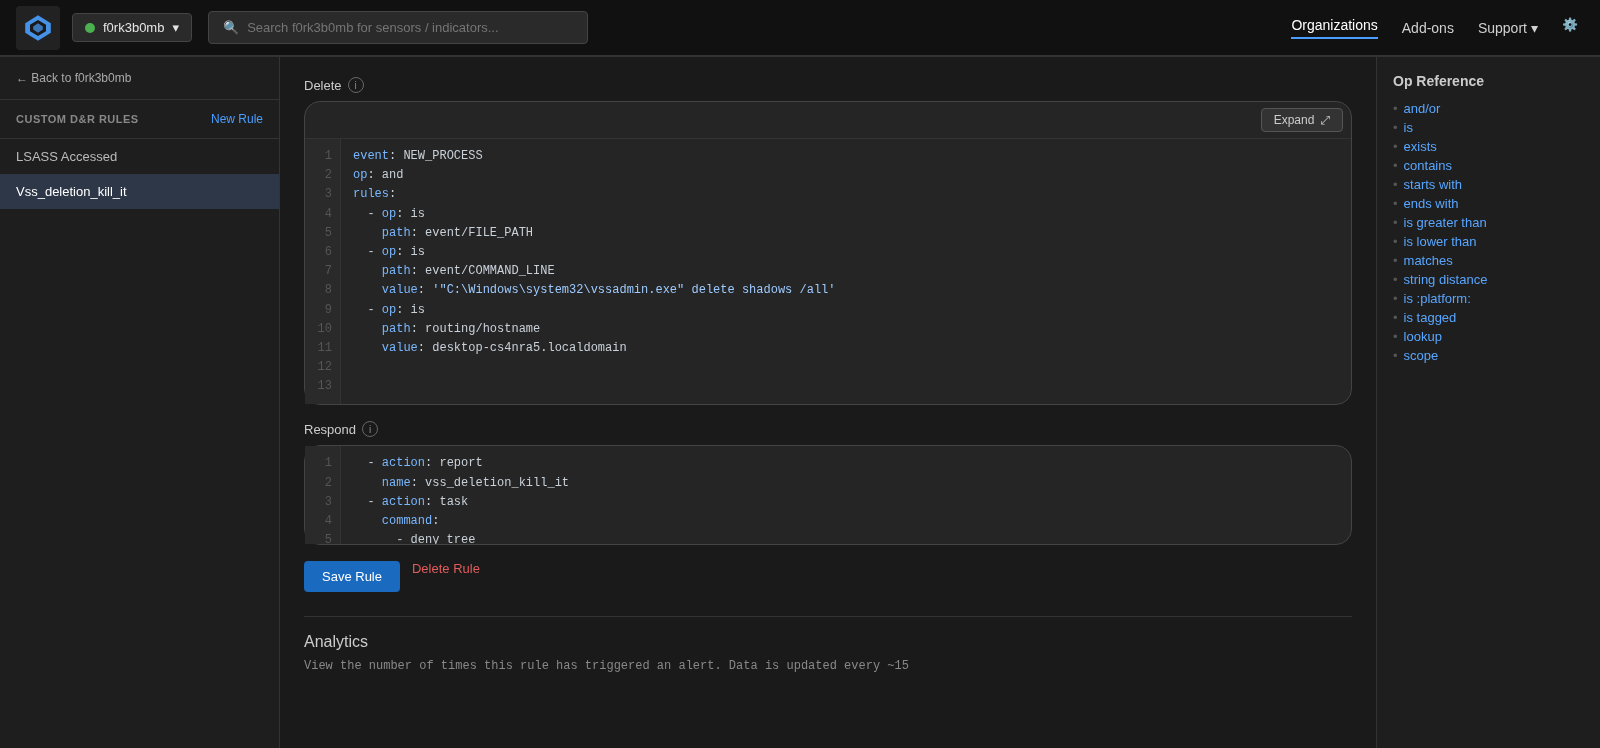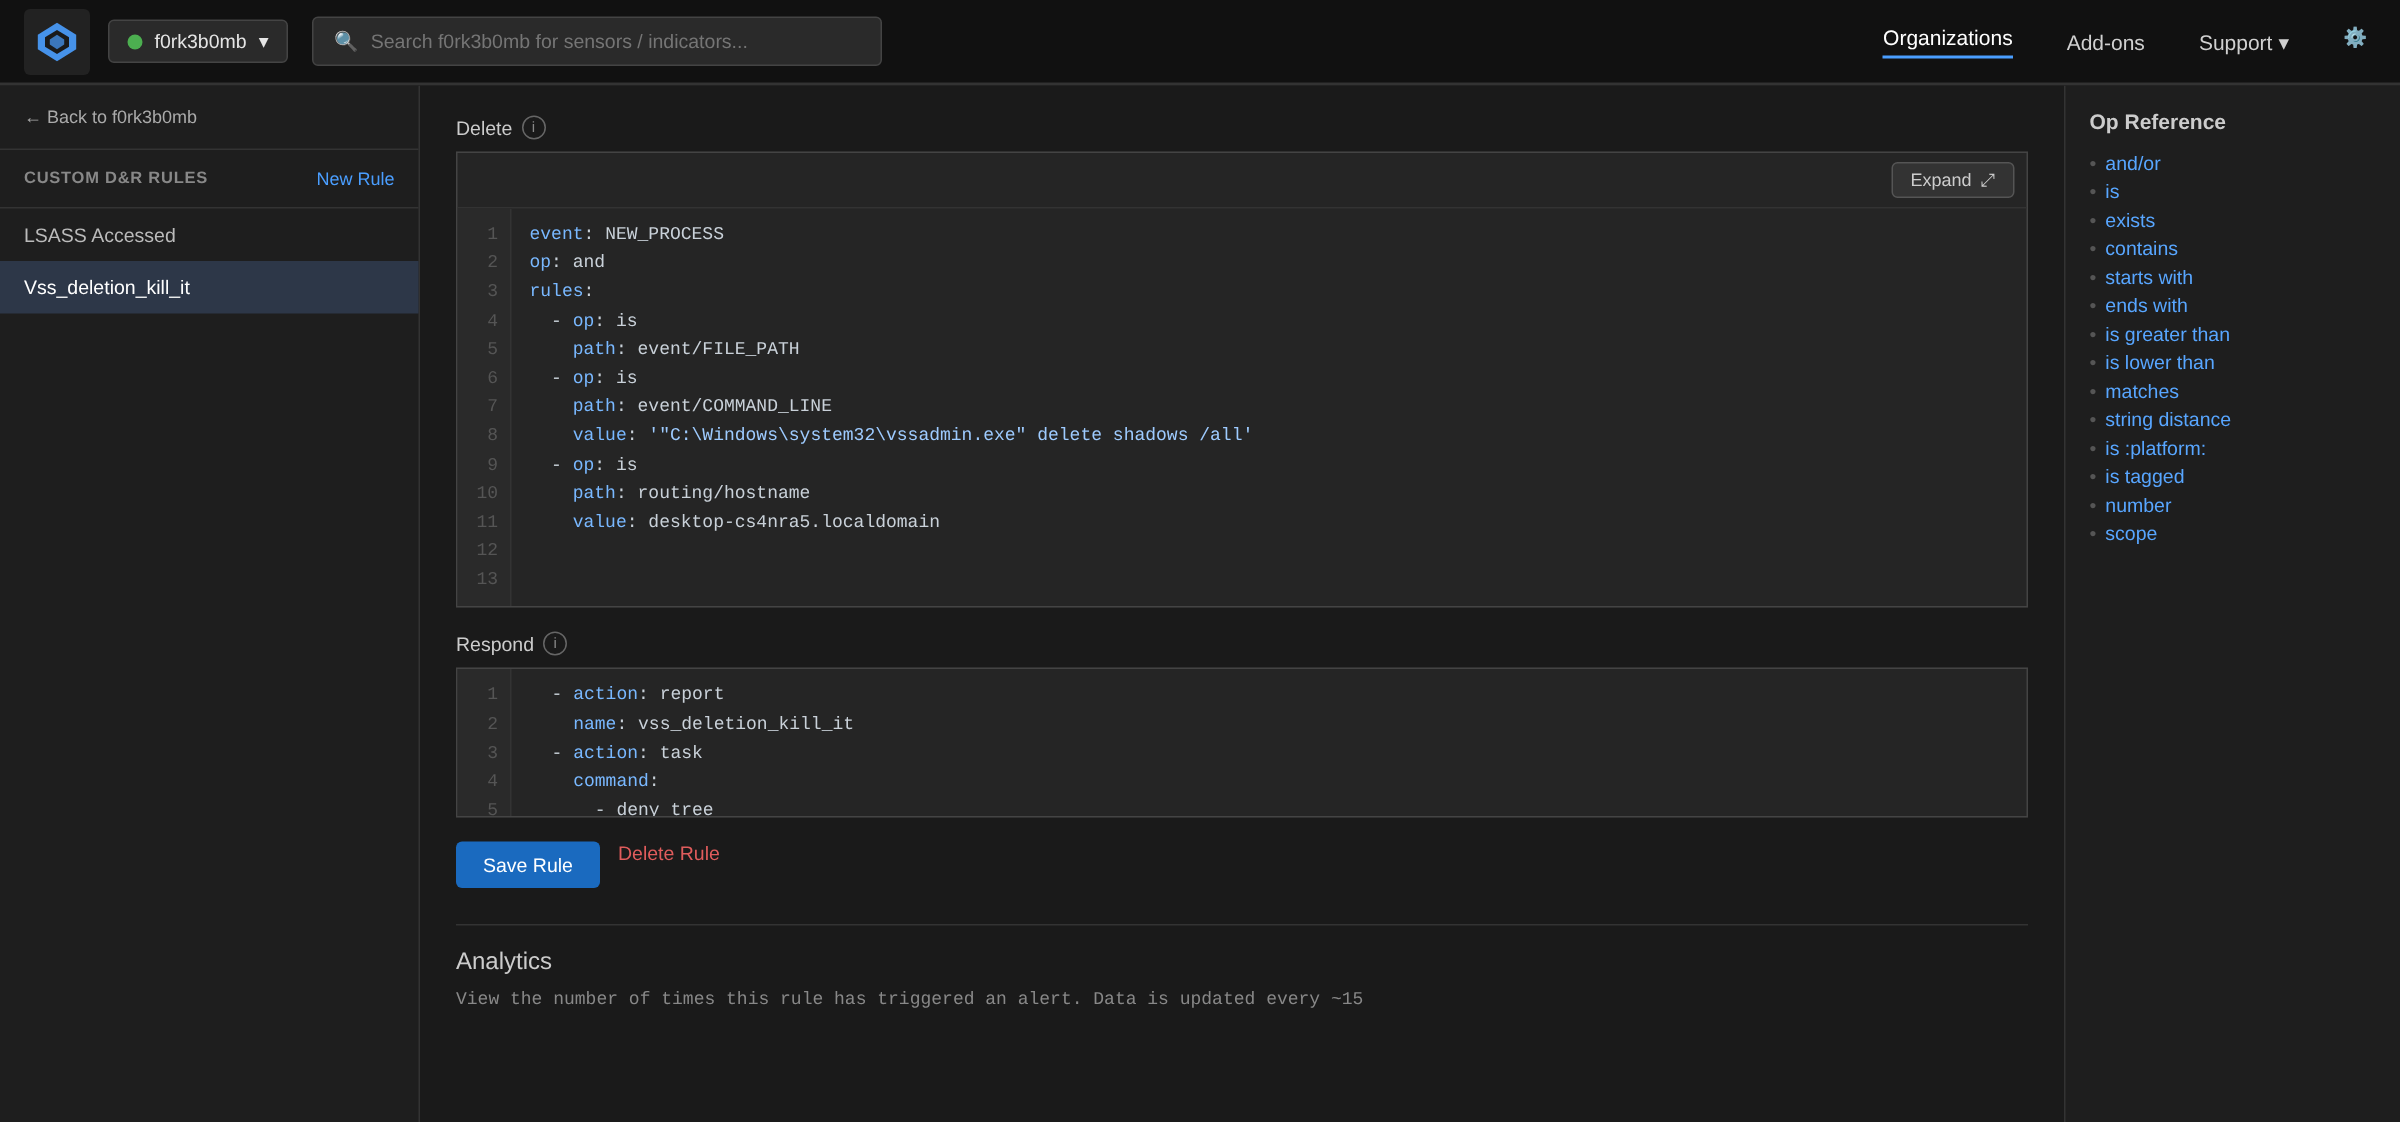--- a/index.html
+++ b/index.html
@@ -73,21 +73,21 @@
       border: none;
       color: #888;
       outline: none;
       width: 100%;
       font-size: 13px;
     }
     .nav-right {
       margin-left: auto;
       display: flex;
       align-items: center;
-      gap: 36px;
+      gap: 24px;
       justify-content: flex-end;
     }
     .nav-link {
       color: #d0d0d0;
       text-decoration: none;
       font-size: 14px;
       cursor: pointer;
     }
     .nav-link.active {
       color: #fff;
@@ -190,21 +190,21 @@
       height: 16px;
       border: 1px solid #666;
       border-radius: 50%;
       font-size: 10px;
       color: #888;
       cursor: default;
     }
     .code-editor {
       background: #252525;
       border: 1px solid #444;
-      border-radius: 0;
+      border-radius: 16px;
       font-family: 'Courier New', monospace;
       font-size: 12px;
       position: relative;
       margin-bottom: 16px;
     }
     .code-editor-header {
       display: flex;
       justify-content: flex-end;
       padding: 6px 8px;
       border-bottom: 1px solid #333;
@@ -489,21 +489,21 @@
       <li>
           <a>string distance</a>
         </li>
       <li>
           <a>is :platform:</a>
         </li>
       <li>
           <a>is tagged</a>
         </li>
       <li>
-          <a>number</a>
+          <a>lookup</a>
         </li>
       <li>
           <a>scope</a>
         </li>
     </ul>
   </aside>
 
 </div>
 
 </body></html>

